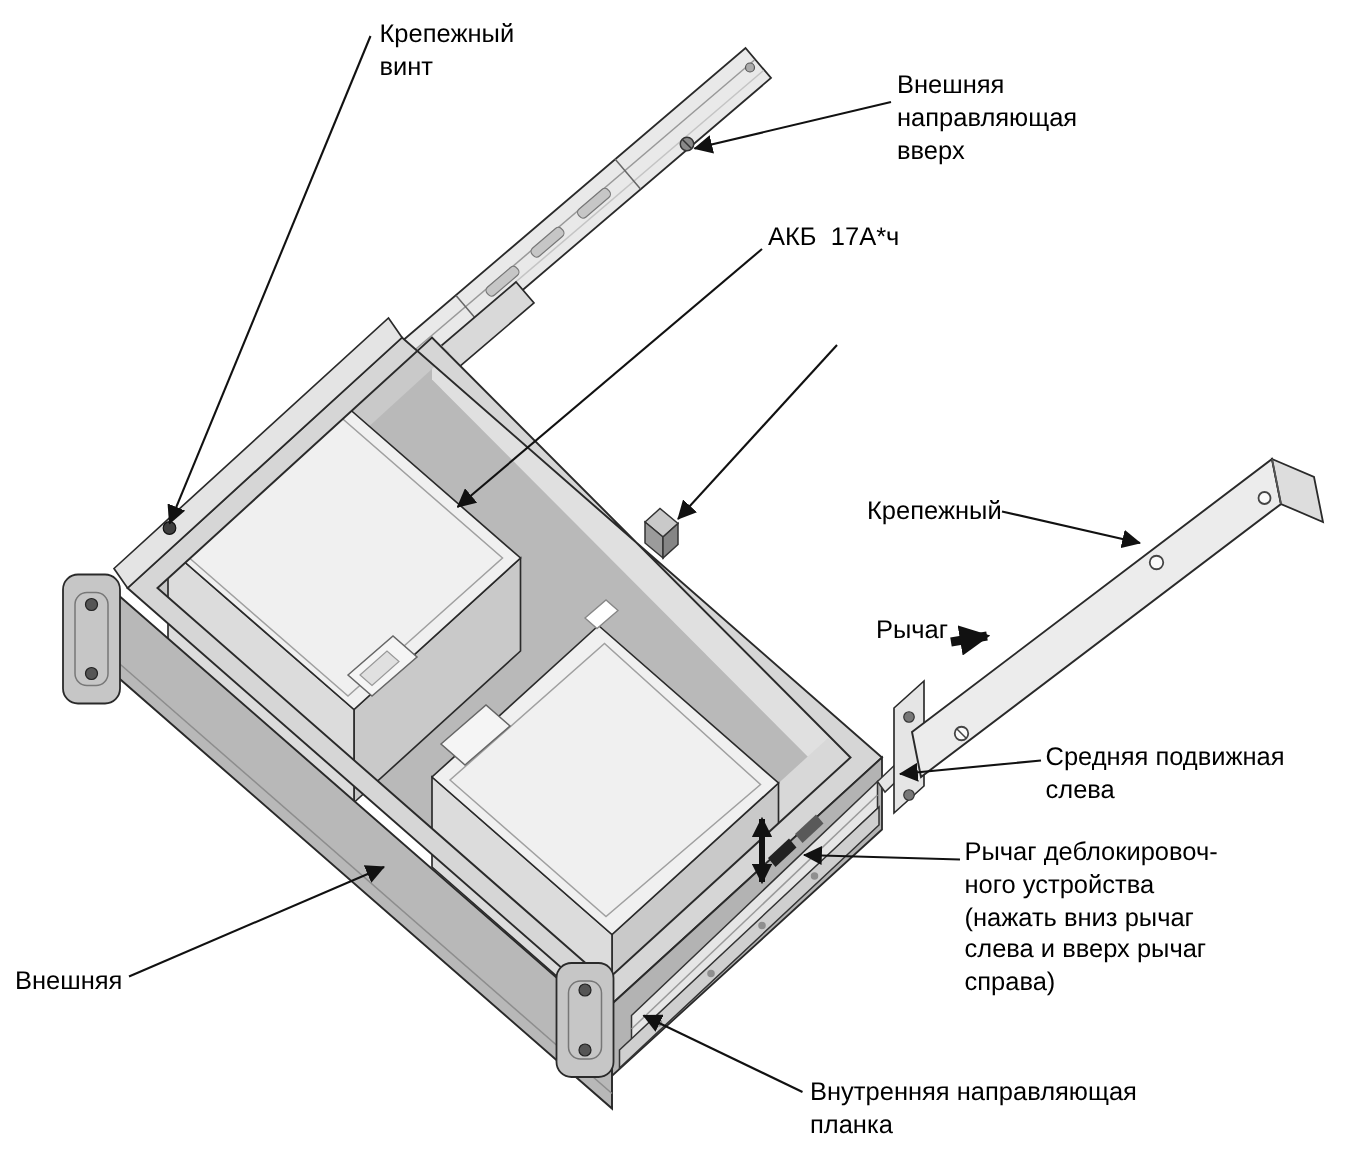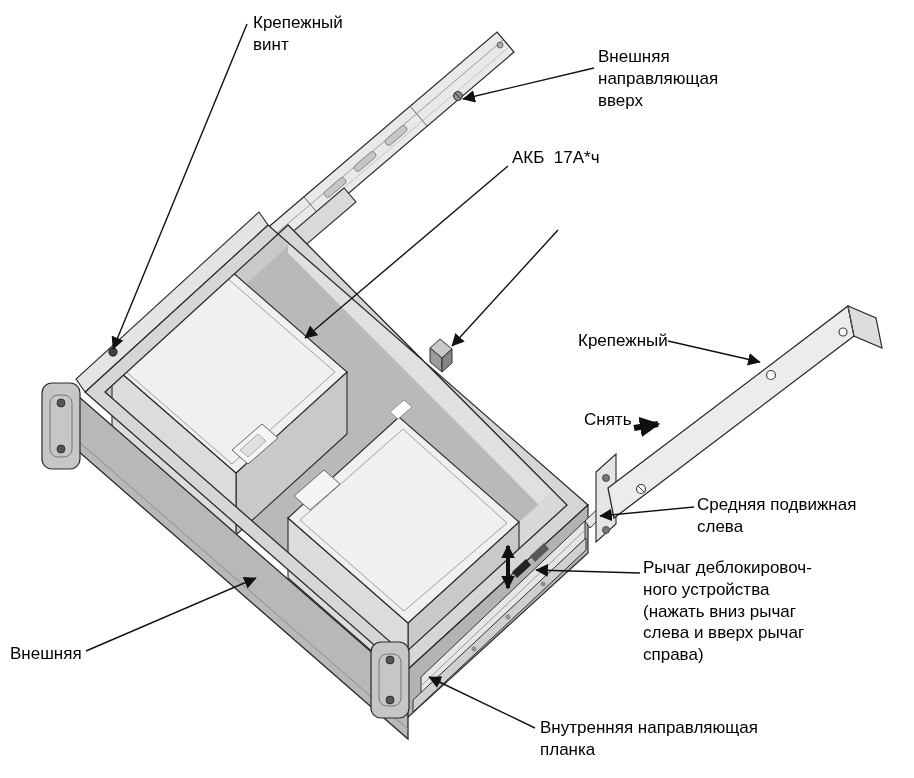--- a/index.html
+++ b/index.html
@@ -157,21 +157,21 @@
     </g>
   </svg>
 
   <div class="label" style="left:253px; top:12px">Крепежный
 винт</div>
   <div class="label" style="left:598px; top:46px">Внешняя
 направляющая
 вверх</div>
   <div class="label" style="left:512px; top:147px">АКБ  17А*ч</div>
   <div class="label" style="left:578px; top:330px">Крепежный</div>
-  <div class="label" style="left:584px; top:409px">Снять</div>
+  <div class="label" style="left:584px; top:409px">Рычаг</div>
   <div class="label" style="left:697px; top:494px">Средняя подвижная
 слева</div>
   <div class="label" style="left:643px; top:557px">Рычаг деблокировоч-
 ного устройства
 (нажать вниз рычаг
 слева и вверх рычаг
 справа)</div>
   <div class="label" style="left:10px;  top:643px">Внешняя</div>
   <div class="label" style="left:540px; top:717px">Внутренняя направляющая
 планка</div>

